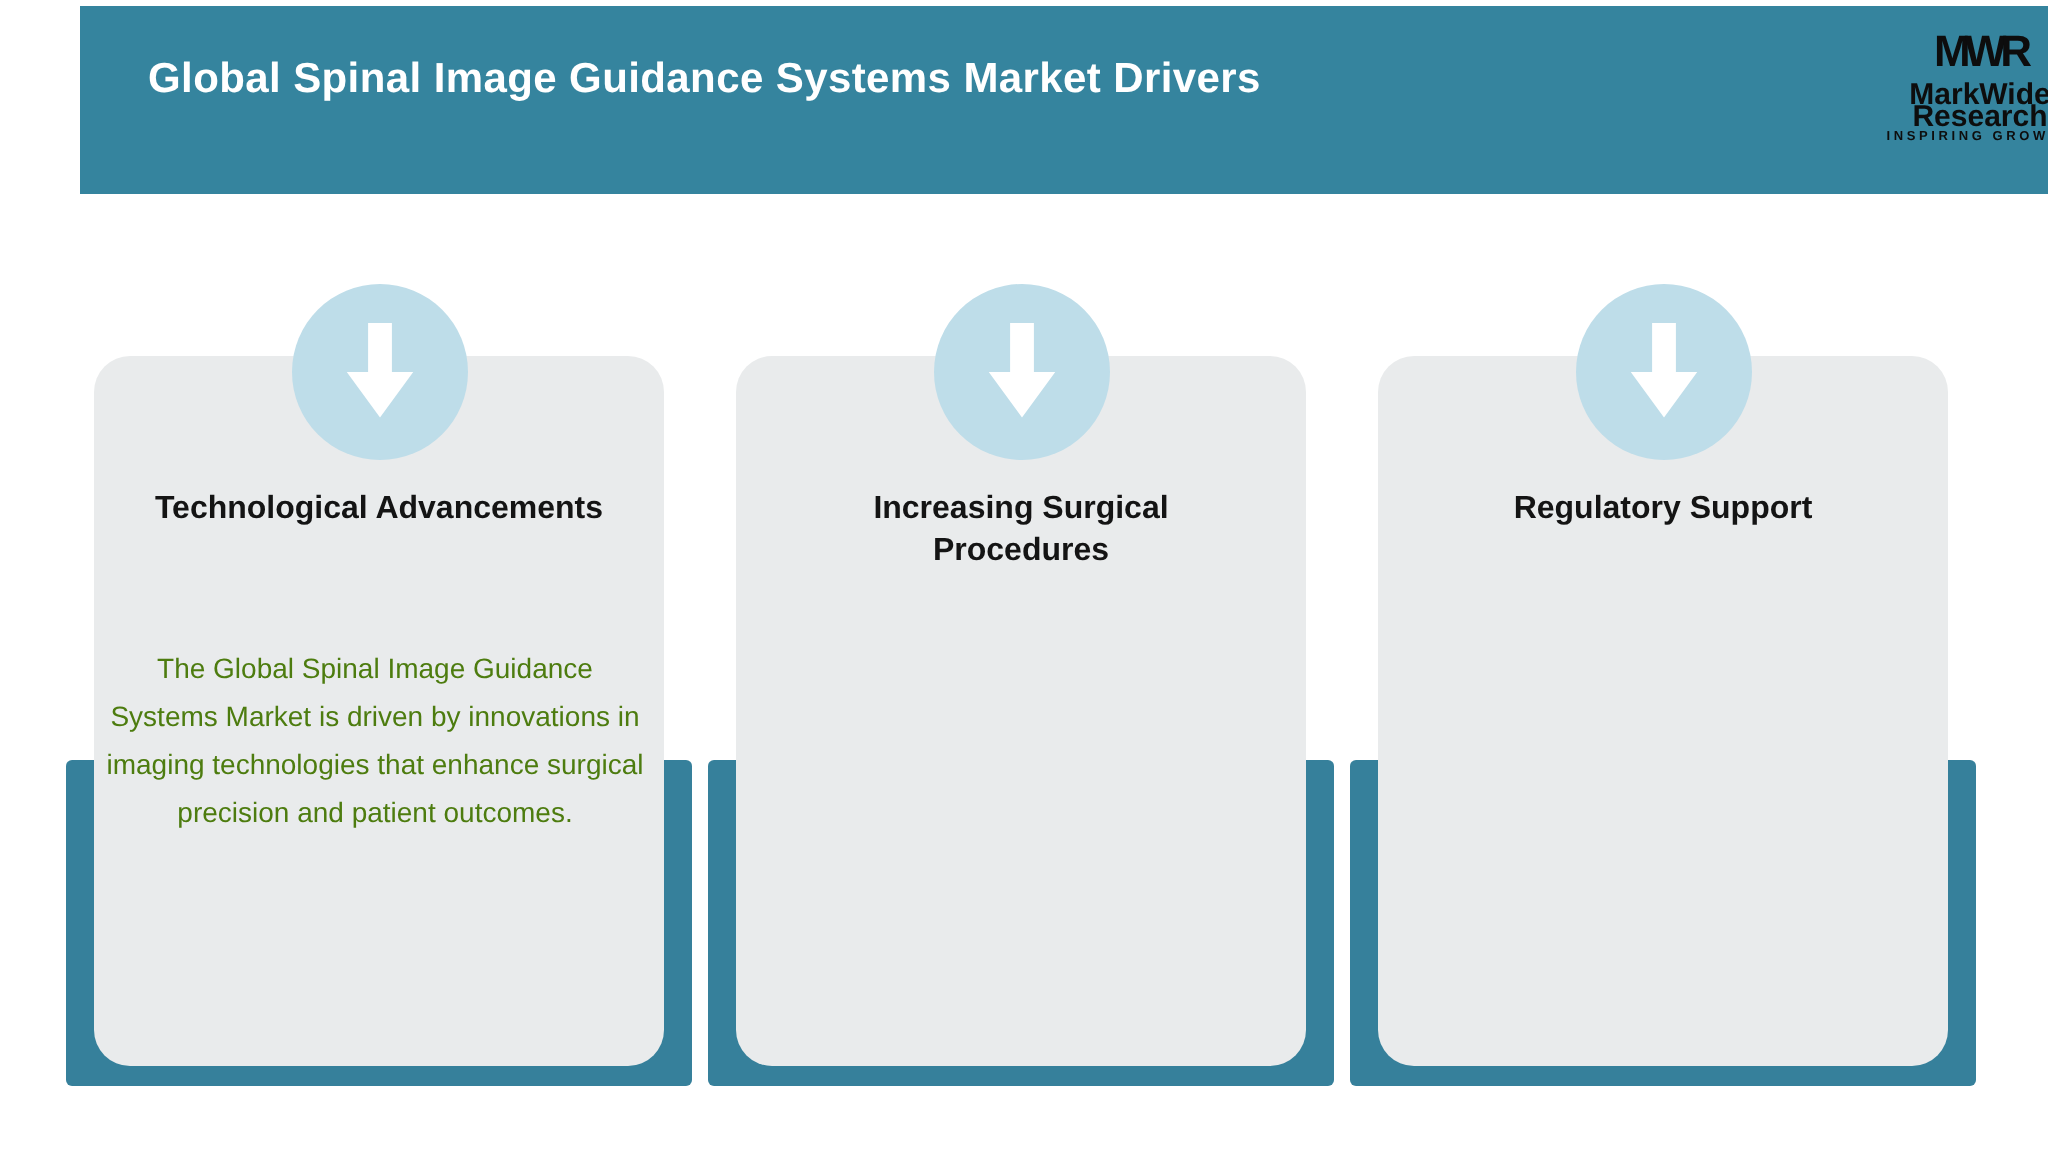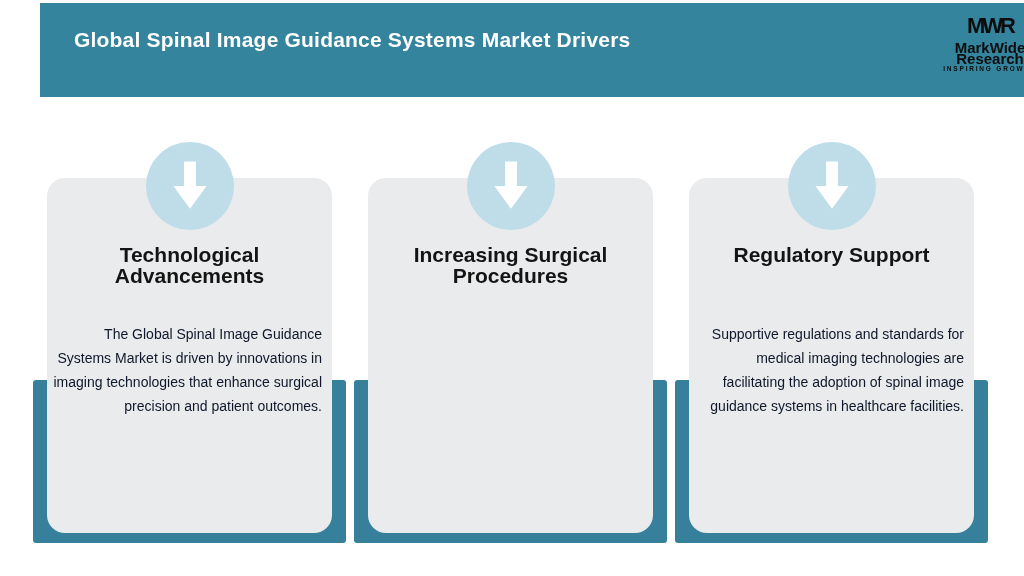--- a/index.html
+++ b/index.html
@@ -95,34 +95,34 @@
     align-items: center;
     justify-content: center;
   }
   .arrow-circle svg { display: block; }
 
   .card-title {
     position: absolute;
     top: 66px;
     left: 0; right: 0;
     text-align: center;
-    font-size: 21px;
+    font-size: 16px;
     font-weight: bold;
     color: #141414;
     line-height: 21px;
     white-space: pre-line;
   }
   .card-description {
     position: absolute;
     top: 144px;
     left: 6px; right: 10px;
     font-size: 14px;
     line-height: 24px;
-    color: #0f172a;
-    text-align: right;
+    color: #4d7c0f;
+    text-align: center;
   }
 
   
   .source-text {
     position: absolute;
     left: 0;
     top: 556px;
     width: 1024px;
     text-align: center;
     font-size: 14.5px;
@@ -182,17 +182,16 @@
 
   <div class="driver-card card-3">
     <div class="arrow-circle">
       <span>
         <svg width="42" height="56" viewBox="0 0 24 32">
           <path d="M8.6 2 L15.4 2 L15.4 16 L21.5 16 L12 29 L2.5 16 L8.6 16 Z" fill="#ffffff"></path>
         </svg>
       </span>
     </div>
     <div class="card-title">Regulatory Support</div>
-    <div class="card-description">Supportive regulations and standards for medical imaging technologies are facilitating the adoption of spinal image guidance systems in healthcare facilities.</div>
   </div>
 
 
 </div>
 
 </body></html>

